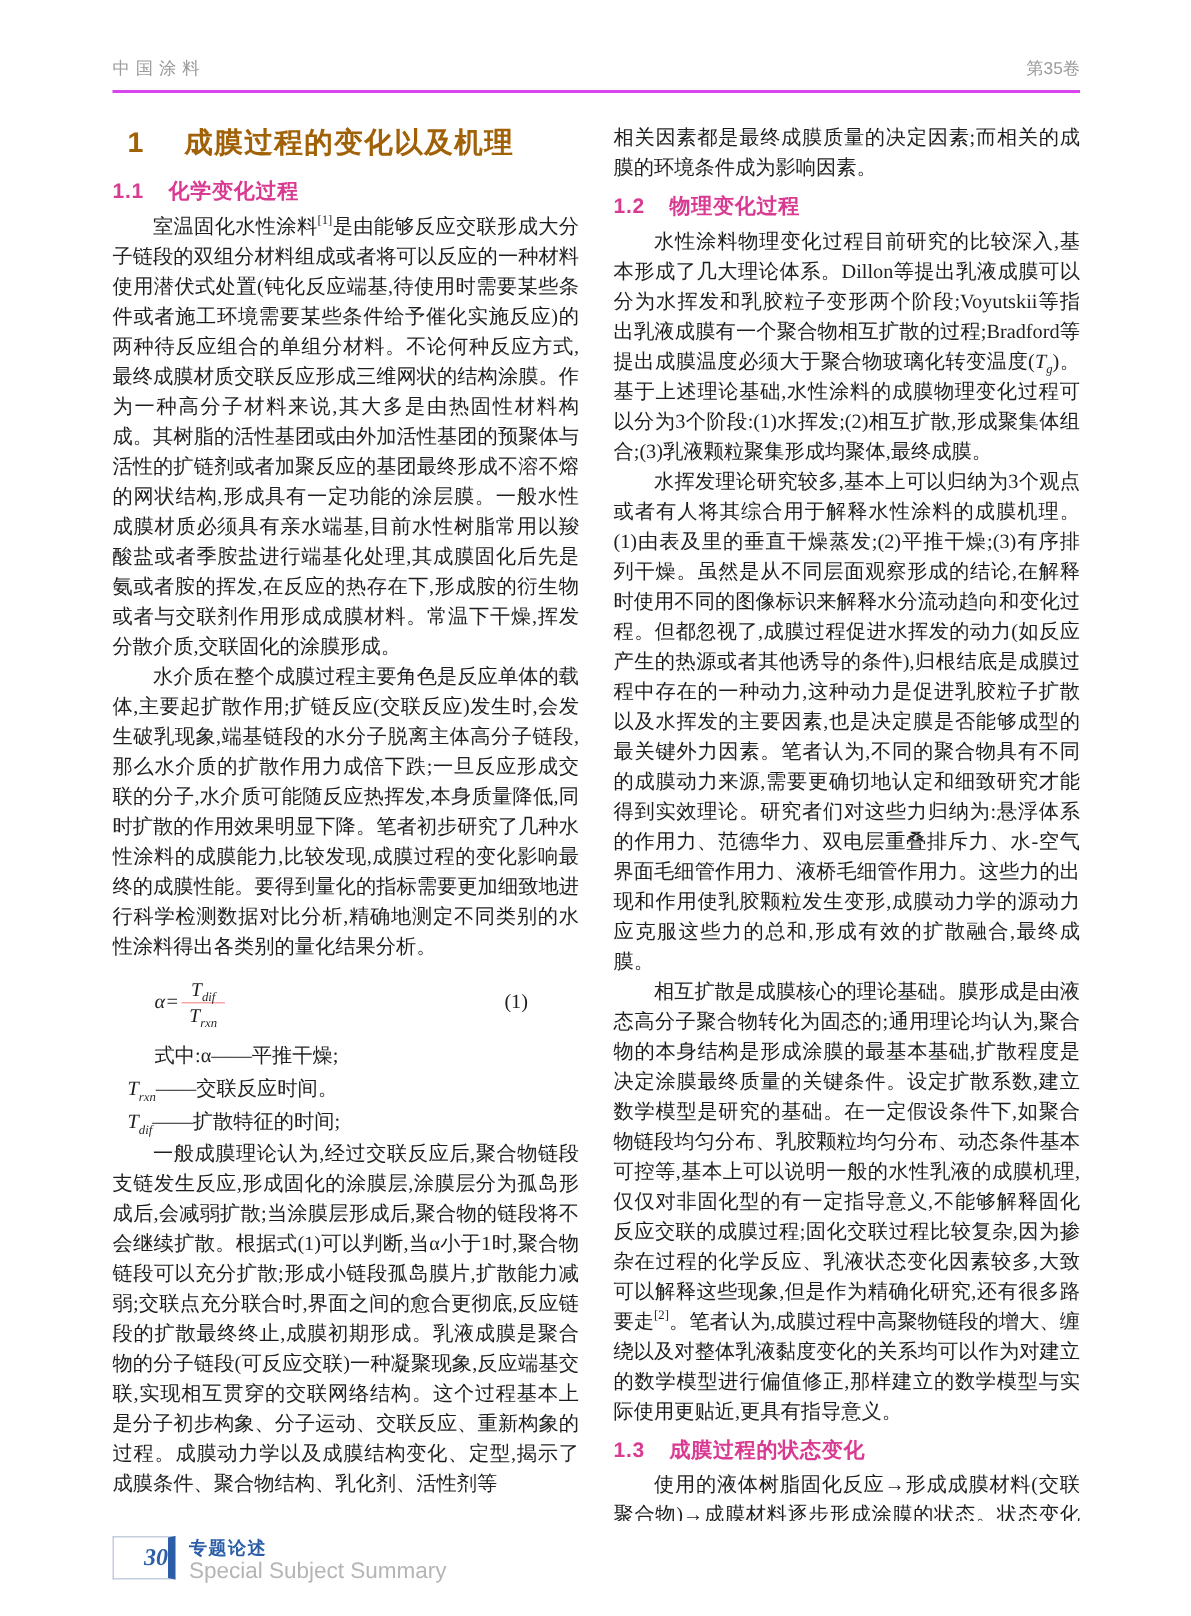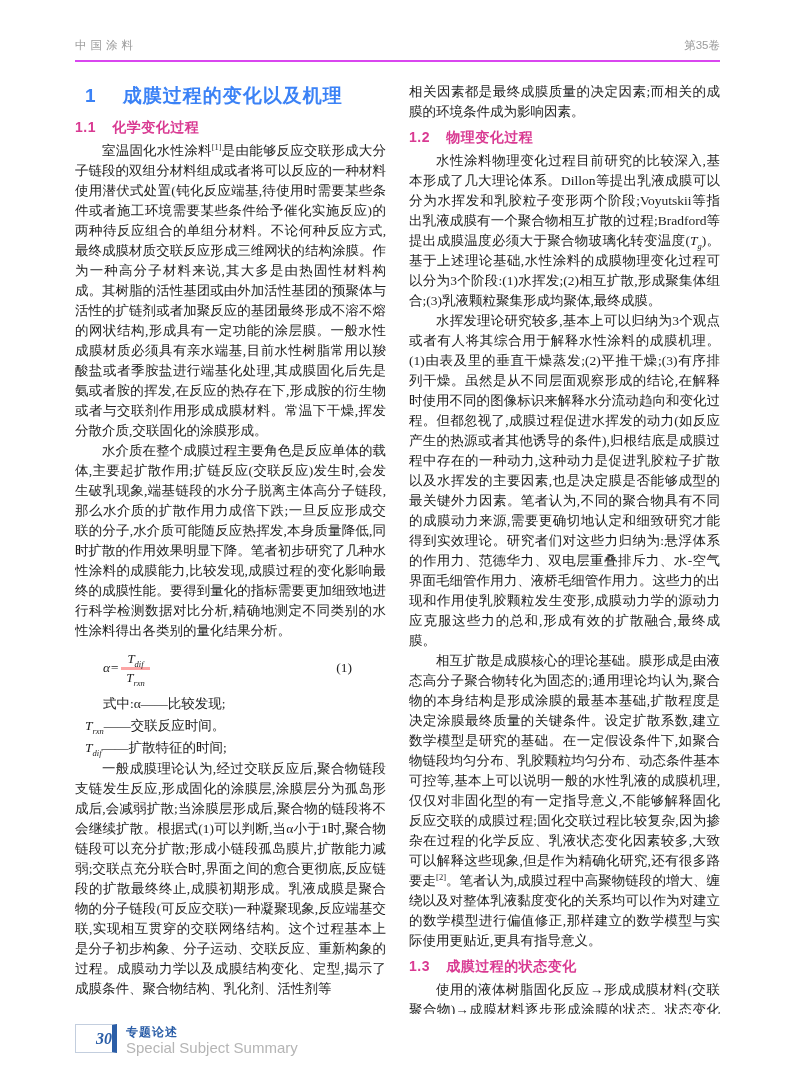--- a/index.html
+++ b/index.html
@@ -20,36 +20,36 @@
   .columns{
     position:absolute;top:82px;left:75px;width:645px;height:932px;
     display:flex;gap:23px;overflow:hidden;
   }
   .col{width:311px;font-size:13.5px;line-height:20px;text-align:justify;}
   .col p{margin:0;}
   p.indent{text-indent:2em;}
   sup.ref{font-size:8.5px;vertical-align:super;line-height:0;}
   h1.sec{
     margin:2px 0 9px 10px;font-family:"Liberation Sans","DejaVu Sans",sans-serif;
-    font-size:19px;font-weight:bold;color:#3b82f6;letter-spacing:1px;line-height:24px;
+    font-size:19px;font-weight:bold;color:#a16207;letter-spacing:1px;line-height:24px;
   }
   h1.sec .hnum{margin-right:20px;}
   h2.sub{
     margin:5px 0 4px 0;font-family:"Liberation Sans","DejaVu Sans",sans-serif;
     font-size:14px;font-weight:bold;color:#d93a92;letter-spacing:0.5px;line-height:20px;
   }
   h2.sub .hnum{margin-right:12px;}
   
   .formula{
     display:flex;align-items:center;margin:5px 0 3px 0;padding-left:28px;height:44px;
   }
   .formula .f-lhs{font-style:italic;font-size:13.5px;}
   .frac{display:inline-block;text-align:center;vertical-align:middle;margin-left:2px;}
   .frac .fnum,.frac .fden{display:block;font-style:italic;font-size:13px;line-height:16px;padding:0 5px;}
-  .frac .fnum{border-bottom:3px solid #fca5a5;}
+  .frac .fnum{border-bottom:1px solid #fca5a5;}
   .frac sub, .def sub, .tg sub{font-size:8.5px;font-style:italic;line-height:0;vertical-align:sub;}
   .eqnum{margin-left:auto;margin-right:34px;font-size:13.5px;}
   .def{line-height:22px;}
   .def i{font-style:italic;}
   .def-first{padding-left:28px;}
   .def-t{padding-left:10px;}
   .tg i{font-style:italic;}
   
   .footer{position:absolute;left:75px;top:1024px;display:flex;align-items:flex-start;}
   .badge{
@@ -97,21 +97,21 @@
 
       <div class="formula">
         <span class="f-lhs">α=</span>
         <span class="frac">
           <span class="fnum"><span>T</span><sub>dif</sub></span>
           <span class="fden"><span>T</span><sub>rxn</sub></span>
         </span>
         <span class="eqnum">(1)</span>
       </div>
 
-      <p class="def def-first">式中:α——比较发现;</p>
+      <p class="def def-first">式中:α——平推干燥;</p>
       <p class="def def-t"><i>T</i><sub>rxn</sub><span>——交联反应时间。</span></p>
       <p class="def def-t"><i>T</i><sub>dif</sub><span>——扩散特征的时间;</span></p>
 
       <p class="indent">一般成膜理论认为,经过交联反应后,聚合物链段支链发生反应,形成固化的涂膜层,涂膜层分为孤岛形成后,会减弱扩散;当涂膜层形成后,聚合物的链段将不会继续扩散。根据式(1)可以判断,当α小于1时,聚合物链段可以充分扩散;形成小链段孤岛膜片,扩散能力减弱;交联点充分联合时,界面之间的愈合更彻底,反应链段的扩散最终终止,成膜初期形成。乳液成膜是聚合物的分子链段(可反应交联)一种凝聚现象,反应端基交联,实现相互贯穿的交联网络结构。这个过程基本上是分子初步构象、分子运动、交联反应、重新构象的过程。成膜动力学以及成膜结构变化、定型,揭示了成膜条件、聚合物结构、乳化剂、活性剂等</p>
     </div>
 
     <div class="col">
       <p>相关因素都是最终成膜质量的决定因素;而相关的成膜的环境条件成为影响因素。</p>
       <h2 class="sub">
         <span class="hnum">1.2</span>

